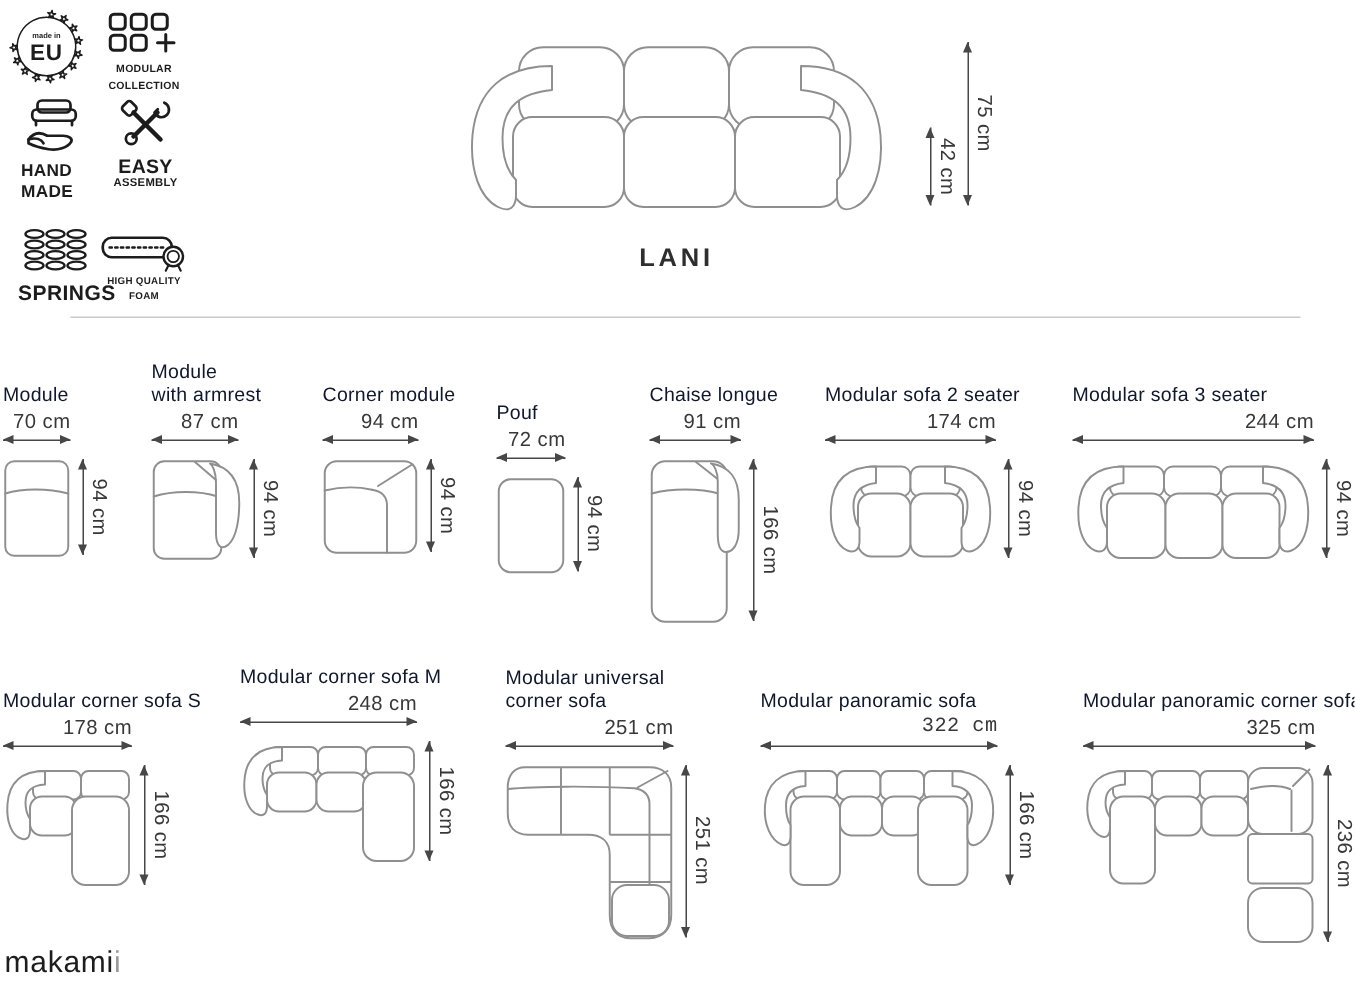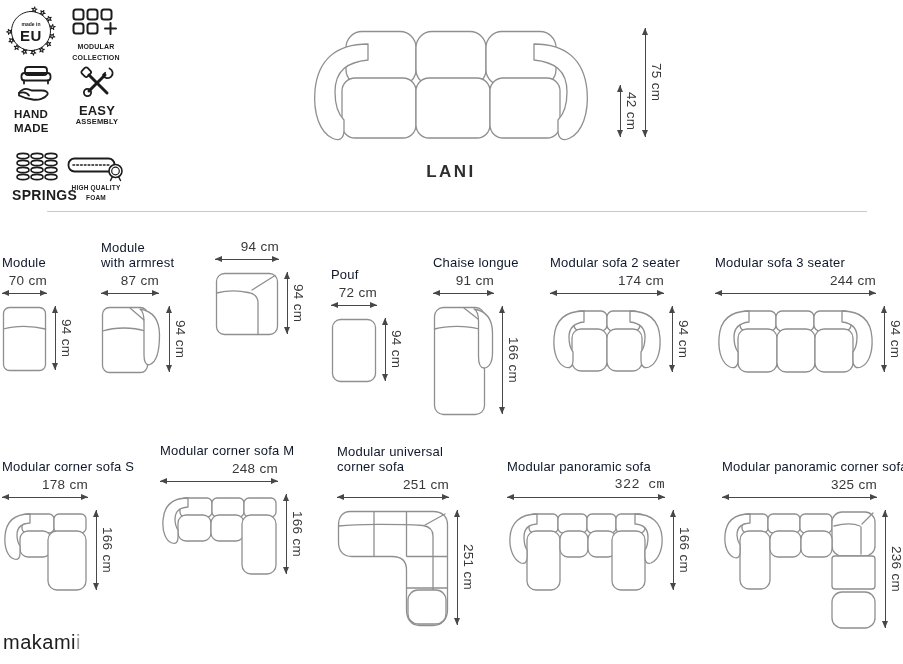--- a/index.html
+++ b/index.html
@@ -217,20 +217,23 @@
       <path class="nl" d="M29,2 L43,14"></path>
     </svg>
     <div class="vside">
       <div class="arr-v" style="height:66px;"></div>
       <div class="vlabel">94 cm</div>
     </div>
   </div>
 </div>
 
 <div class="cell" style="left:215px;top:236px;">
+  <div class="pname">
+      <span>Corner module</span>
+    </div>
   <div class="wdim" style="width:64px;">
     <div class="dlabel">94 cm</div>
       <div class="arr-h"></div>
   </div>
   <div class="pbody">
     <svg class="draw" width="64" height="64" viewBox="0 0 64 64">
       <rect x="1.5" y="1.5" width="61" height="61" rx="8"></rect>
       <path class="nl" d="M1.5,21 C12,18.5 24,18.5 33,20.5"></path>
       <path class="nl" d="M43,62.5 L43,31 C43,25 39.5,21.5 33,20.5"></path>
       <path class="nl" d="M37,18 L60,3.5"></path>

